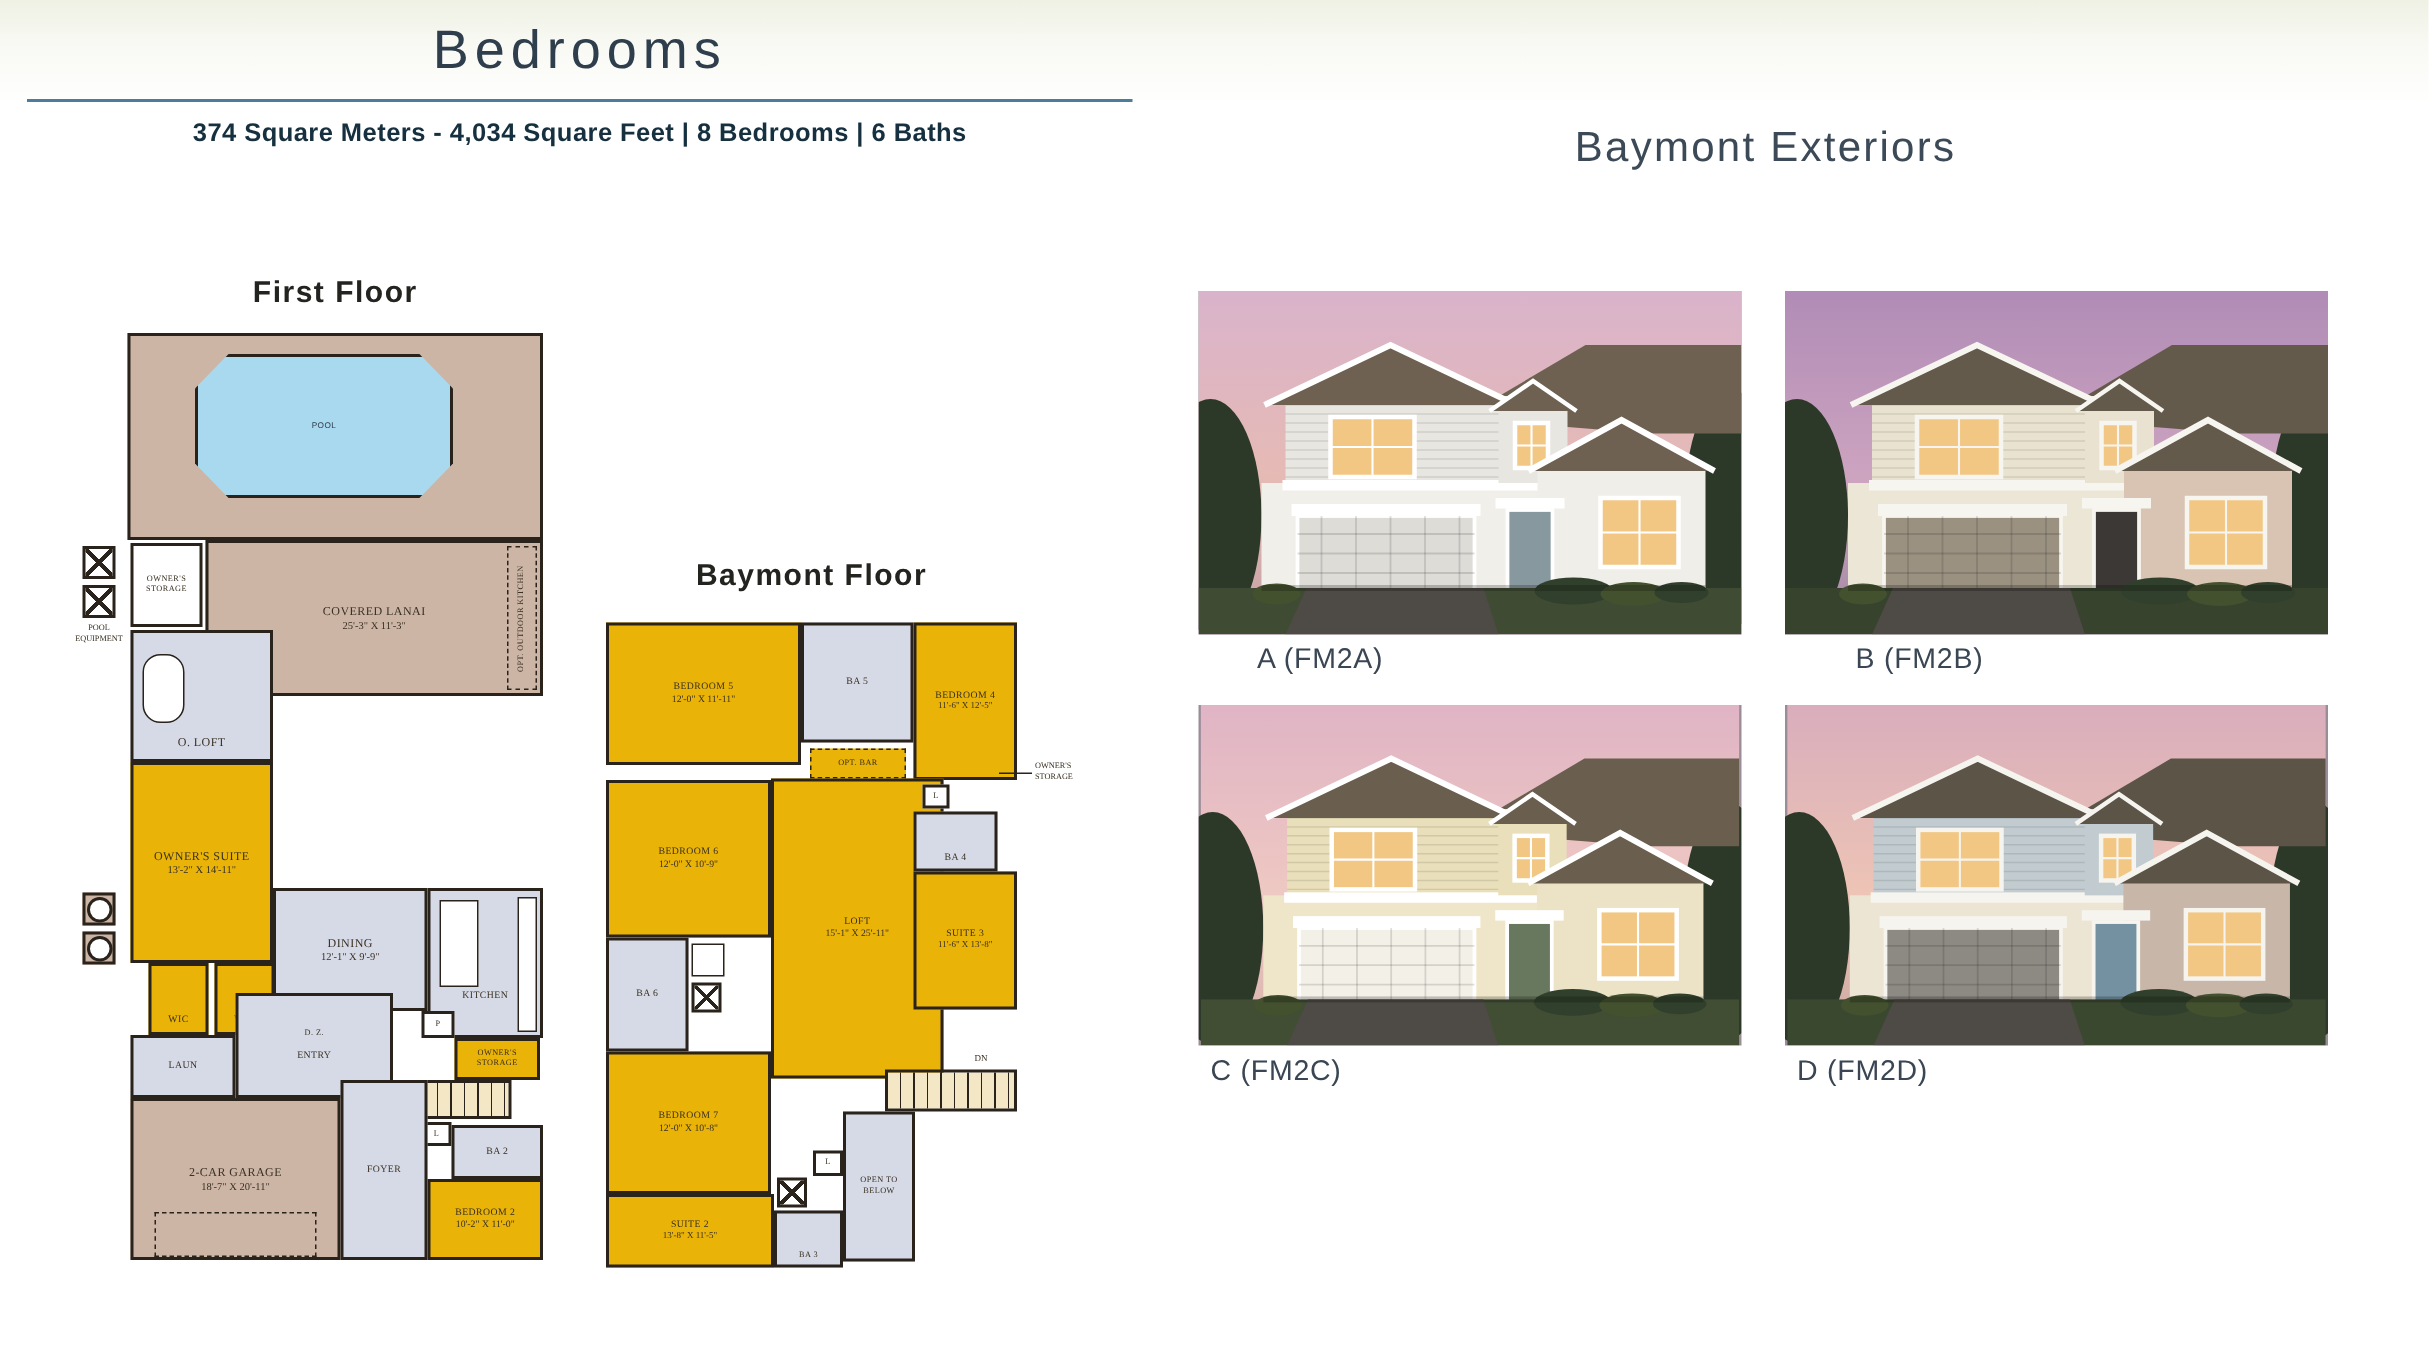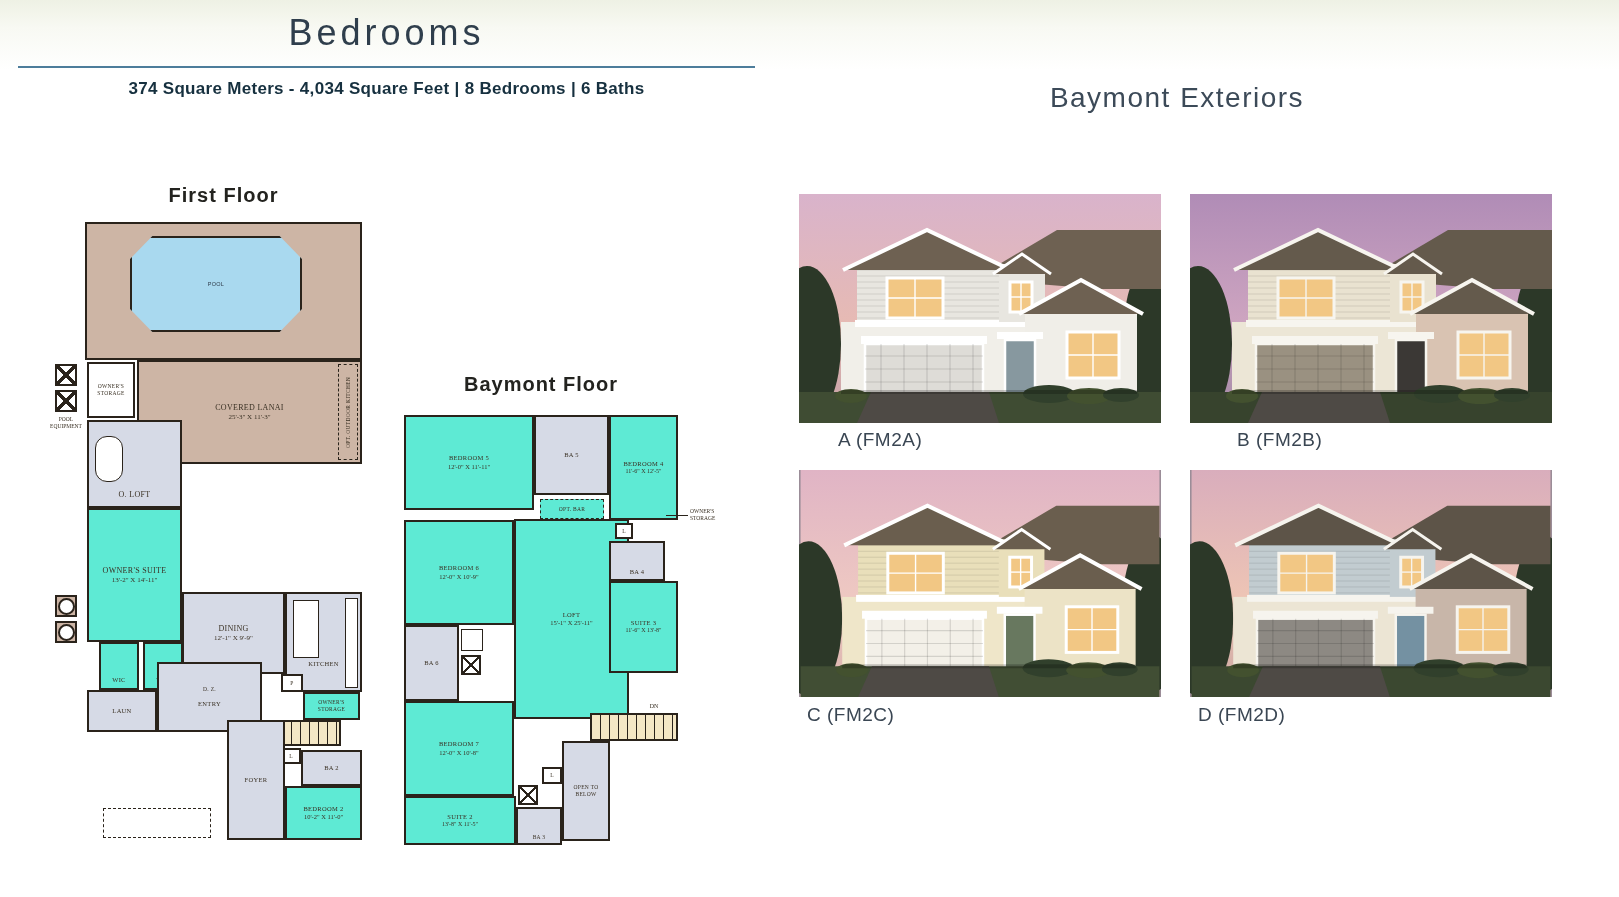--- a/index.html
+++ b/index.html
@@ -25,21 +25,21 @@
   .plan { position:absolute; background:#fff; }
   .room { position:absolute; border:2px solid #2a231b; display:flex;
           flex-direction:column; align-items:center; justify-content:center;
           text-align:center; font-family:"Liberation Serif", serif; color:#3a3124;
           line-height:1.25; }
   .rname { font-size:8px; letter-spacing:.3px; }
   .rname.sm { font-size:6.5px; }
   .rname.xs { font-size:5.5px; }
   .rdim  { font-size:7px; }
   .tan   { background:#cdb5a5; }
-  .cream { background:#5eead4; }
+  .cream { background:#eab308; }
   .lav   { background:#d6dae6; }
   .white { background:#ffffff; }
   .dashed { border:1px dashed #2a231b; }
   .pool { background:#a9d9ef; border:2px solid #2a231b;
           clip-path:polygon(13% 0,87% 0,100% 24%,100% 76%,87% 100%,13% 100%,0 76%,0 24%); }
   .stairs { position:absolute; border:2px solid #2a231b; background:
             repeating-linear-gradient(90deg,#f4e7c5 0 8px,#2a231b 8px 9px); }
   .xbox { position:absolute; width:22px; height:22px; border:2px solid #2a231b; background:
           linear-gradient(45deg,transparent 44%,#2a231b 44%,#2a231b 56%,transparent 56%),
           linear-gradient(-45deg,transparent 44%,#2a231b 44%,#2a231b 56%,transparent 56%),#fff; }
@@ -149,20 +149,24 @@
   </div>
 
   <div class="room lav" style="left:216px;top:528px;width:61px;height:36px;">
     <span class="rname sm">BA 2</span>
   </div>
 
   <div class="room lav" style="left:142px;top:498px;width:58px;height:120px;justify-content:center;">
     <span class="rname sm">FOYER</span>
   </div>
 
+  <div class="room tan" style="left:2px;top:510px;width:140px;height:108px;">
+    <span class="rname">2-CAR GARAGE</span>
+    <span class="rdim">18'-7" X 20'-11"</span>
+  </div>
   <div class="abs dashed" style="left:18px;top:586px;width:108px;height:30px;"></div>
 
   <div class="room cream" style="left:200px;top:564px;width:77px;height:54px;">
     <span class="rname sm">BEDROOM 2</span>
     <span class="rdim" style="font-size:6.5px;">10'-2" X 11'-0"</span>
   </div>
 </div>
 
 <h2 class="abs floor-head" style="left:404px;top:373px;width:274px;">Baymont Floor</h2>
 

